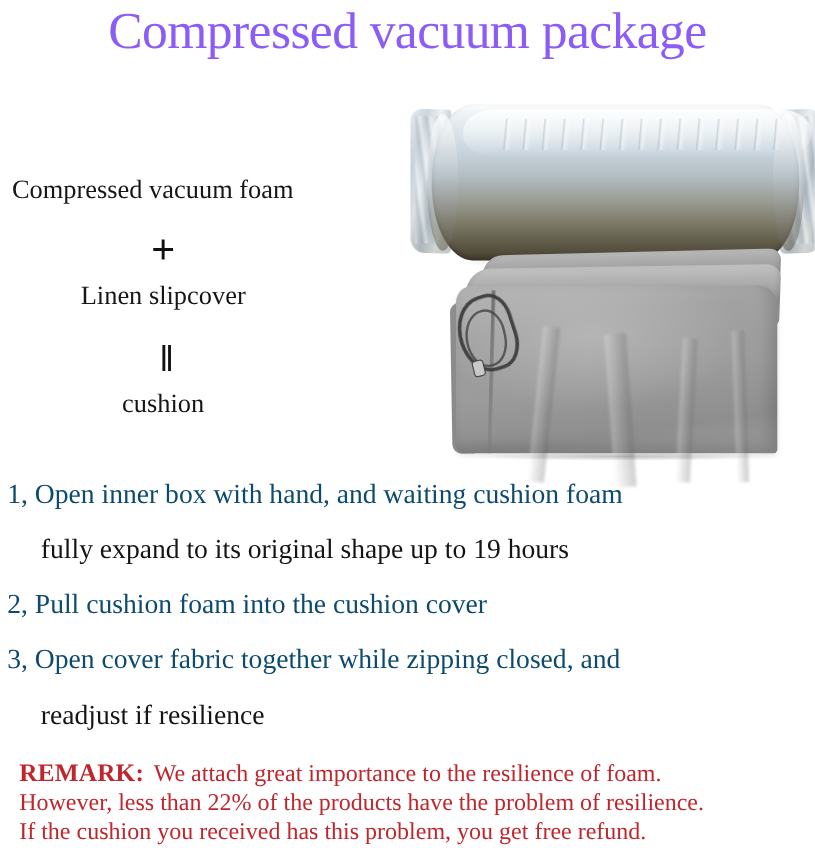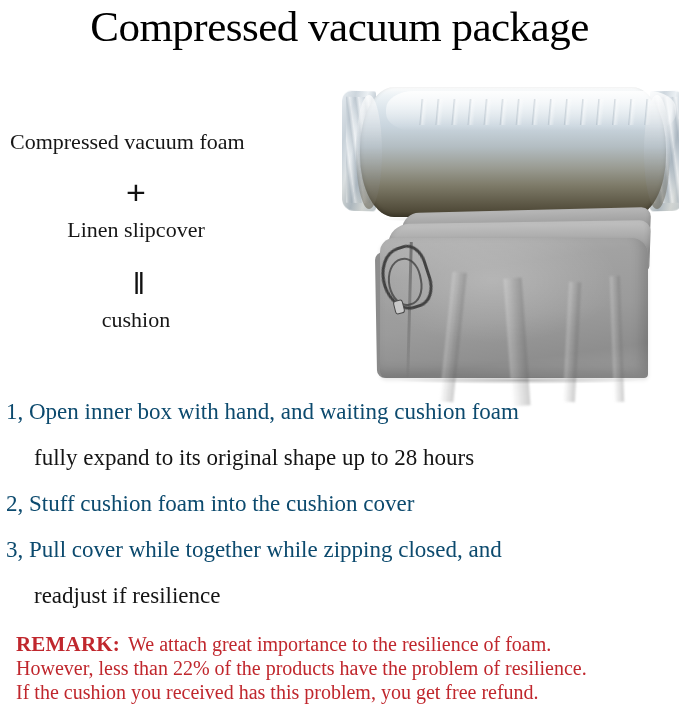--- a/index.html
+++ b/index.html
@@ -20,29 +20,29 @@
   
   .page-title {
     position: absolute;
     left: 0;
     top: 2px;
     width: 679px;
     text-align: center;
     font-size: 43px;
     line-height: 50px;
     letter-spacing: -0.5px;
-    color: #000000;
+    color: #8b5cf6;
     white-space: nowrap;
   }
 
   
   .equation {
     position: absolute;
     left: 0px;
-    top: 128px;
+    top: 144px;
     width: 272px;
     text-align: center;
   }
   .eq-term {
     font-size: 22px;
     line-height: 28px;
     color: #161616;
     white-space: nowrap;
   }
   .eq-term-1 { text-align: left; padding-left: 10px; }
@@ -361,23 +361,23 @@
     <div class="cover-strap"></div>
     <div class="cover-strap-2"></div>
     <div class="cover-zip-pull"></div>
     <div class="cover-shadow"></div>
   </div>
 
 </div>
 
 <div class="steps">
   <div class="step">1, Open inner box with hand, and waiting cushion foam</div>
-  <div class="step-cont">fully expand to its original shape up to 28 hours</div>
-  <div class="step">2, Stuff cushion foam into the cushion cover</div>
-  <div class="step">3, Pull cover while together while zipping closed, and</div>
+  <div class="step-cont">fully expand to its original shape up to 19 hours</div>
+  <div class="step">2, Pull cushion foam into the cushion cover</div>
+  <div class="step">3, Open cover fabric together while zipping closed, and</div>
   <div class="step-cont">readjust if resilience</div>
 </div>
 
 <div class="remark">
   <div class="remark-line">
     <span class="remark-label">REMARK:</span><span>We attach great importance to the resilience of foam.</span>
   </div>
   <div class="remark-line">However, less than 22% of the products have the problem of resilience.</div>
   <div class="remark-line">If the cushion you received has this problem, you get free refund.</div>
 </div>

